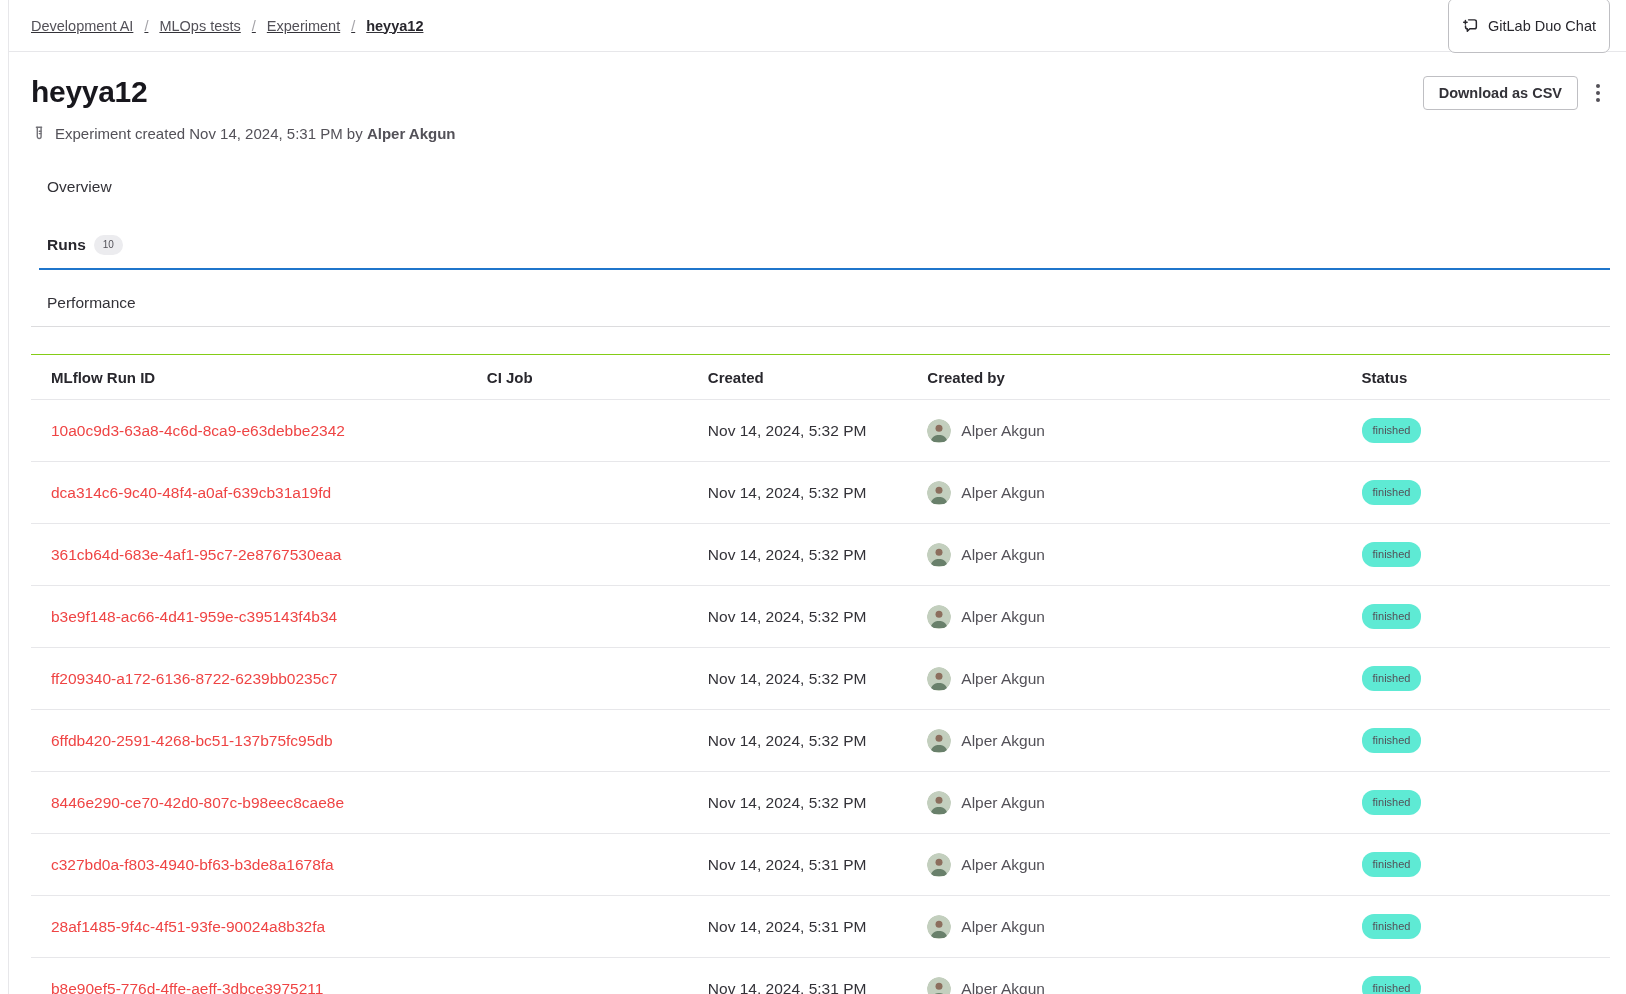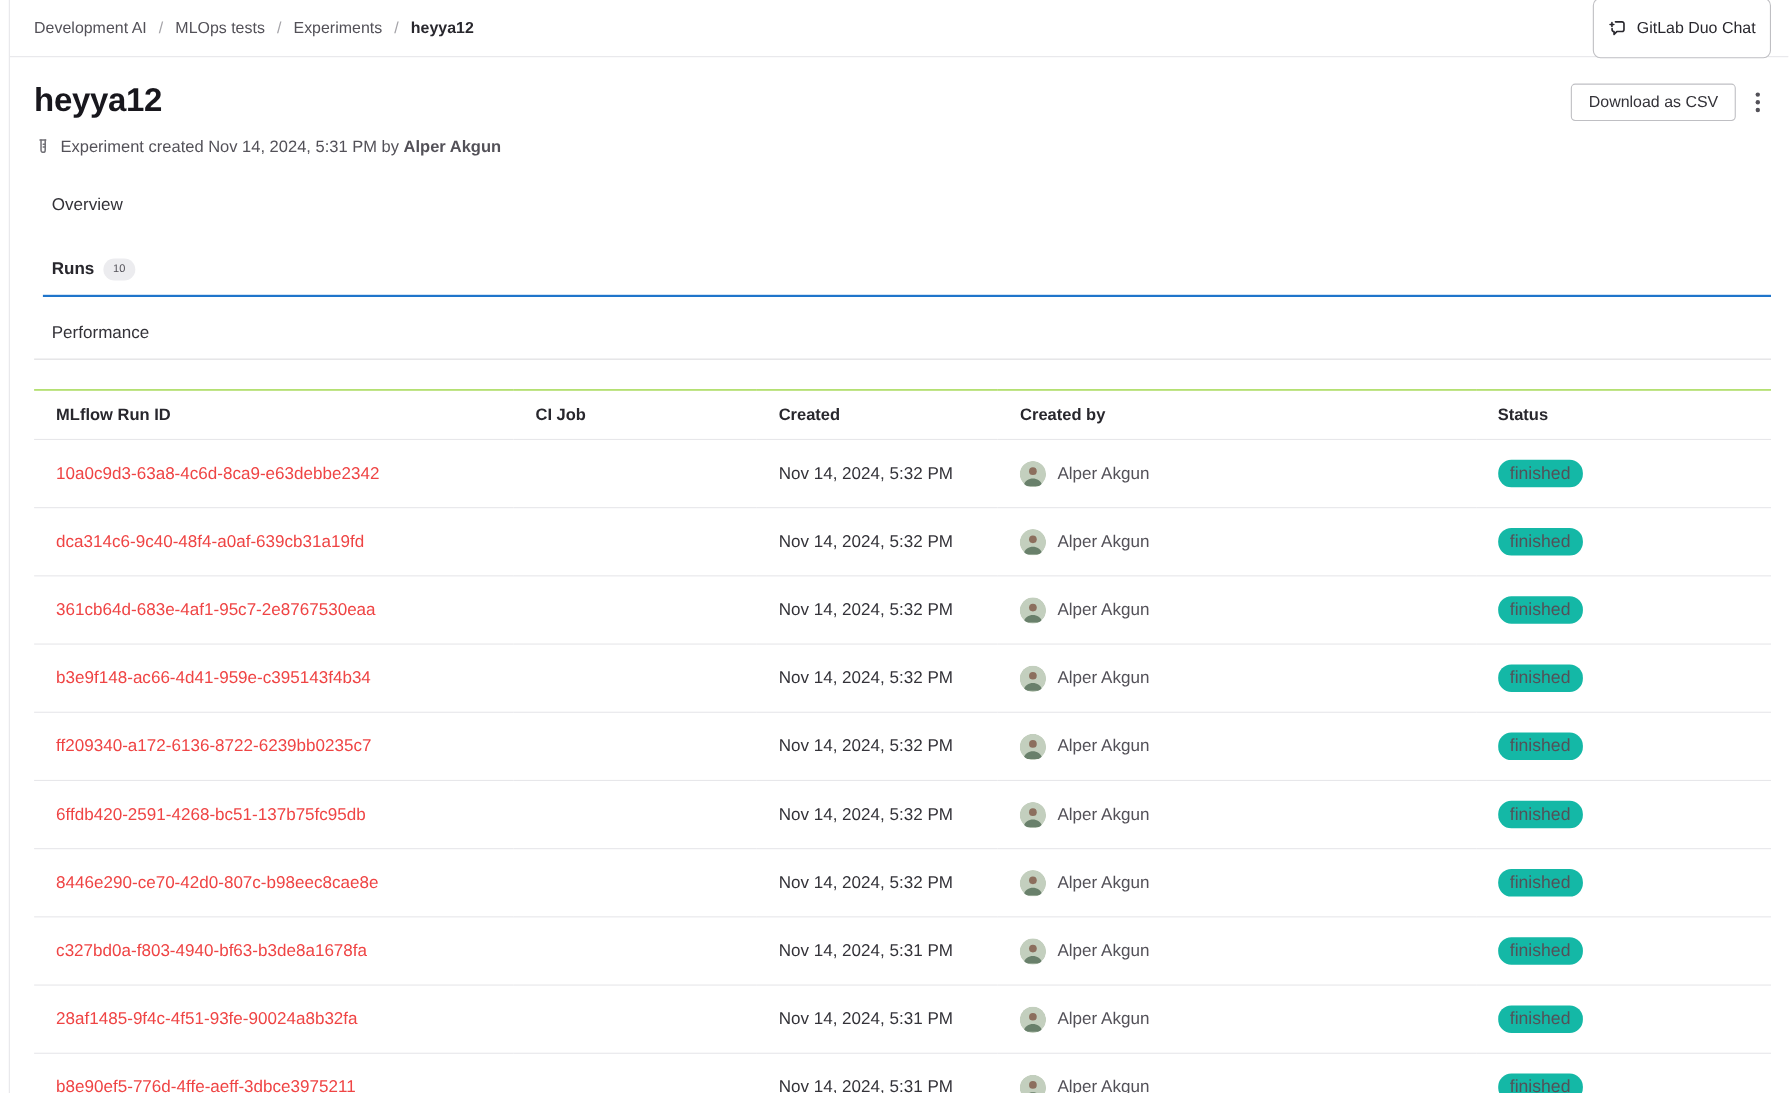--- a/index.html
+++ b/index.html
@@ -9,39 +9,39 @@
     color:#333238;
     width:1626px; height:994px; overflow:hidden;
   }
   .page { margin-left:8px; border-left:1px solid #e7e7ea; min-height:994px; background:#fff; }
 
   
   .topbar {
     height:52px; display:flex; align-items:center; justify-content:space-between;
     padding:0 16px 0 22px; border-bottom:1px solid #e7e7ea;
   }
-  .breadcrumb { display:flex; align-items:center; gap:11px; font-size:14.5px; }
+  .breadcrumb { display:flex; align-items:center; gap:11px; font-size:14.5px;text-decoration:underline; }
   .breadcrumb a { color:#535158; text-decoration:none; cursor:pointer; }
   .crumb-sep { color:#a4a3a8; }
   .crumb-current { color:#28272d; font-weight:700; }
   .duo-btn {
     display:inline-flex; align-items:center; gap:9px;
     border:1px solid #bfbfc3; border-radius:7px; background:#fff;
     padding:18px 13px; font-size:14.5px; color:#28272d; cursor:pointer;
     font-family:inherit;
   }
 
   
   .content { padding:0 16px 0 22px; }
   .title-row { display:flex; align-items:flex-start; justify-content:space-between; margin-top:22px; }
   h1.page-title { margin:0; font-size:30px; line-height:36px; font-weight:700; color:#18171d; letter-spacing:-0.3px; }
   .actions { display:flex; align-items:center; gap:8px; margin-top:2px; }
   .btn-default {
     border:1px solid #bfbfc3; border-radius:4px; background:#fff;
-    padding:8px 15px; font-size:14.5px; color:#333238; cursor:pointer; font-family:inherit;
+    padding:8px 15px; font-size:14.5px; color:#333238; cursor:pointer; font-family:inherit;font-weight:bold;
   }
   .kebab-btn { border:none; background:none; cursor:pointer; padding:8px 10px; display:flex; flex-direction:column; gap:3px; }
   .kebab-btn i { width:4px; height:4px; border-radius:50%; background:#535158; }
 
   .created-line { display:flex; align-items:center; gap:8px; margin-top:15px; font-size:15px; color:#535158; }
   .created-line .author { font-weight:700; color:#535158; }
   .exp-icon { display:inline-flex; color:#737278; }
 
   
   .tabs { display:flex; align-items:stretch; gap:14px; margin-top:25px; border-bottom:1px solid #dcdcde; padding-left:8px;flex-direction:column; }
@@ -63,36 +63,36 @@
     padding:14px 20px 13px 20px; border-top:1px solid #84cc16; border-bottom:1px solid #e7e7ea;
   }
   td {
     font-size:15.5px; color:#333238; padding:18px 20px;
     border-bottom:1px solid #e7e7ea; vertical-align:middle;
   }
   a.run-link { color:#ef4444; text-decoration:none; cursor:pointer; }
   .created-by { display:flex; align-items:center; gap:10px; color:#535158; text-decoration:none; cursor:pointer; }
   .avatar { width:24px; height:24px; border-radius:50%; overflow:hidden; flex:0 0 24px; }
   .status-pill {
-    display:inline-block; background:#14b8a6; color:#535158;
-    border-radius:12px; padding:4px 11px; font-size:16px; line-height:17px;
+    display:inline-block; background:#5eead4; color:#535158;
+    border-radius:12px; padding:4px 11px; font-size:11px; line-height:17px;
   }
 </style>
 </head>
 <body>
 
 <div class="page">
 
   <div class="topbar">
     <nav class="breadcrumb">
       <a>Development AI</a>
       <span class="crumb-sep">/</span>
       <a>MLOps tests</a>
       <span class="crumb-sep">/</span>
-      <a>Experiments</a>
+      <a>Experiment</a>
       <span class="crumb-sep">/</span>
       <span class="crumb-current">heyya12</span>
     </nav>
     <button class="duo-btn">
       <span class="exp-icon">
         <svg width="17" height="17" viewBox="0 0 16 16" fill="none" stroke="#28272d" stroke-width="1.4" stroke-linecap="round" stroke-linejoin="round">
           <path d="M6.2 2.7h5.6a1.7 1.7 0 0 1 1.7 1.7v4.9a1.7 1.7 0 0 1-1.7 1.7H7.4l-2.4 2.4v-2.4a1.7 1.7 0 0 1-1.7-1.7V8.4"></path>
           <path d="M3.2 3.4v3.2M1.6 5h3.2"></path>
         </svg>
       </span>

